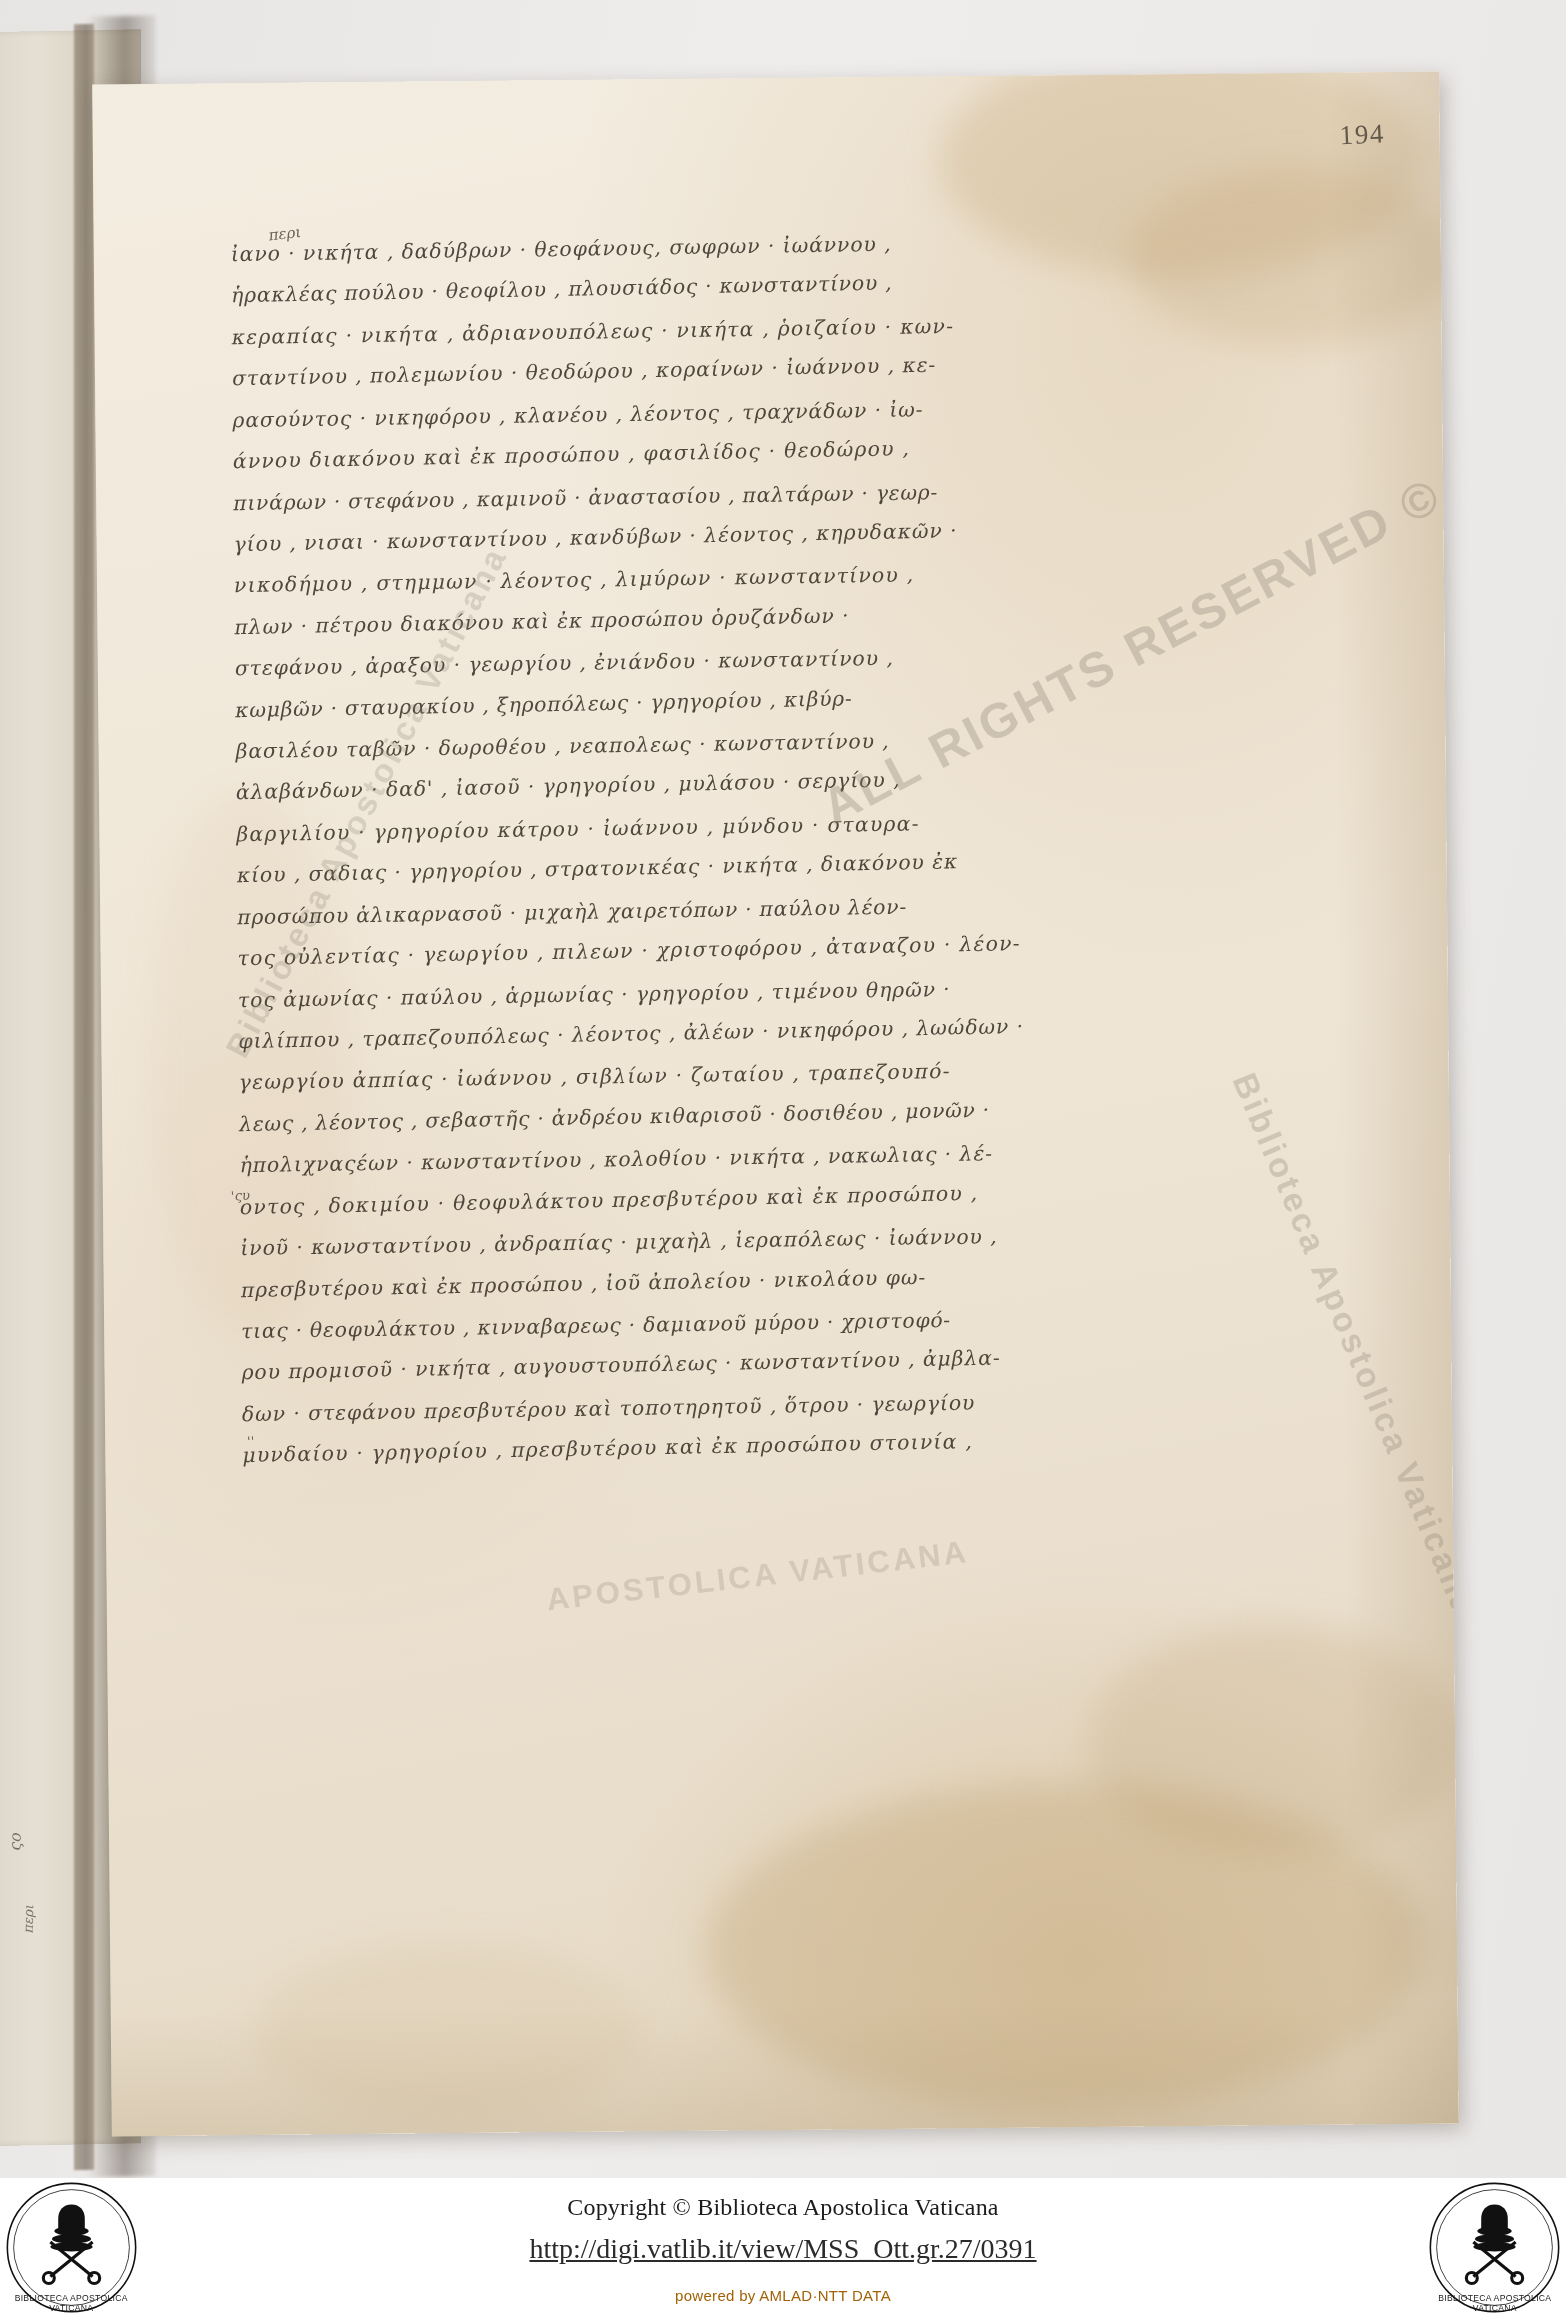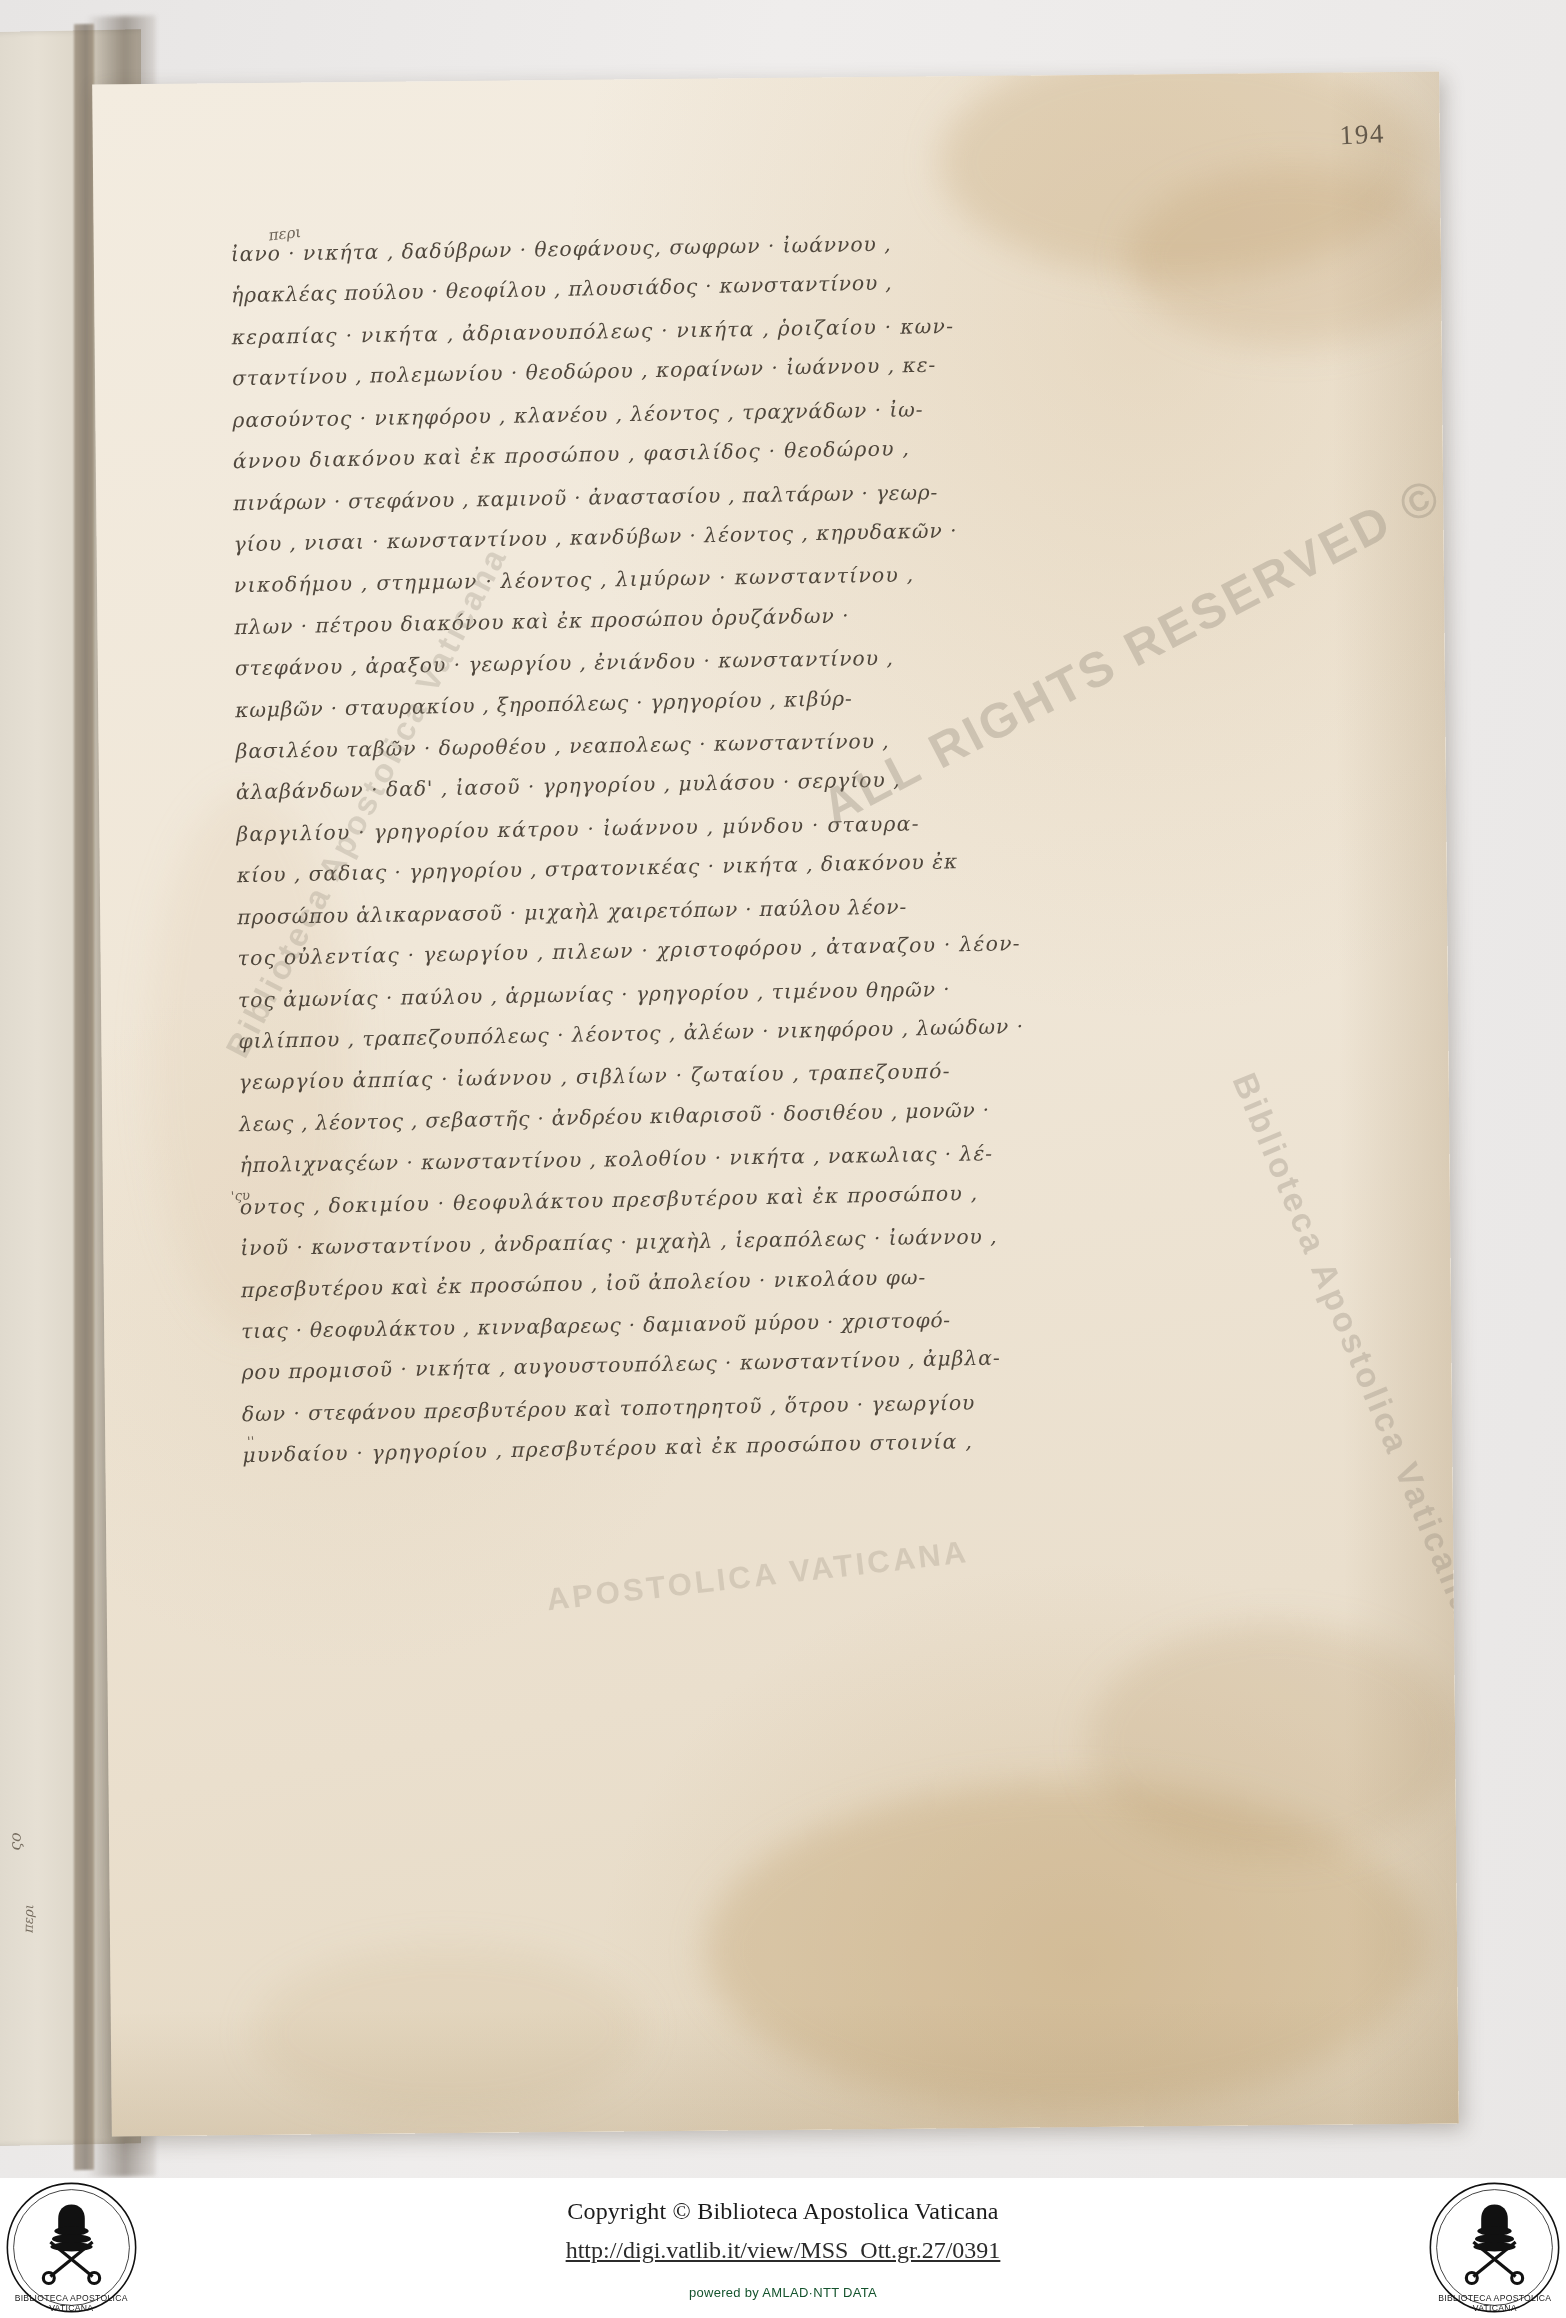--- a/index.html
+++ b/index.html
@@ -237,31 +237,31 @@
     line-height: 1.45;
   }
   #copyright-line {
     font-family: "Liberation Serif", serif;
     font-size: 24px;
     color: #1b1b1b;
     letter-spacing: 0.2px;
   }
   #url-line {
     font-family: "Liberation Serif", serif;
-    font-size: 24px;
+    font-size: 28px;
     color: #2b2b2b;
     text-decoration: underline;
     margin-top: 4px;
     display: block;
     text-align: right;
   }
   #powered-line {
     font-family: "Liberation Sans", sans-serif;
-    font-size: 13px;
-    color: #14532d;
+    font-size: 15px;
+    color: #a16207;
     margin-top: 16px;
     display: block;
     letter-spacing: 0.3px;
   }
 
   
   .seal {
     position: absolute;
     bottom: 4.7px;
     width: 133px;

